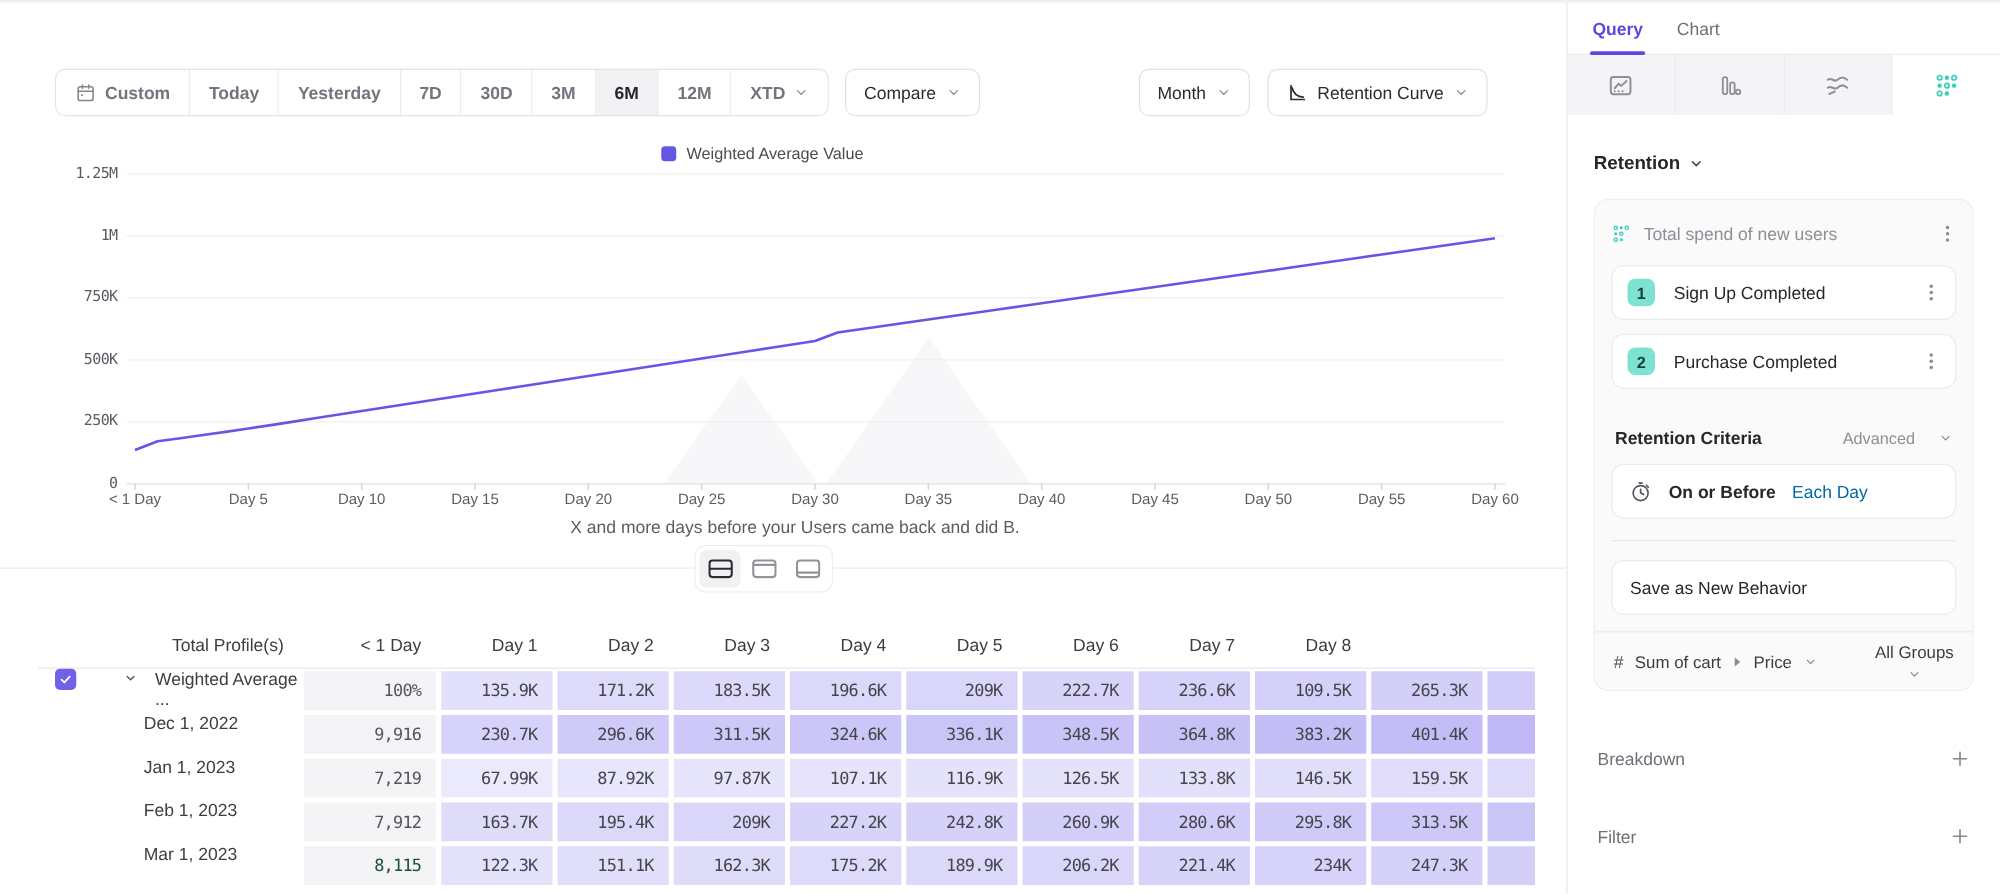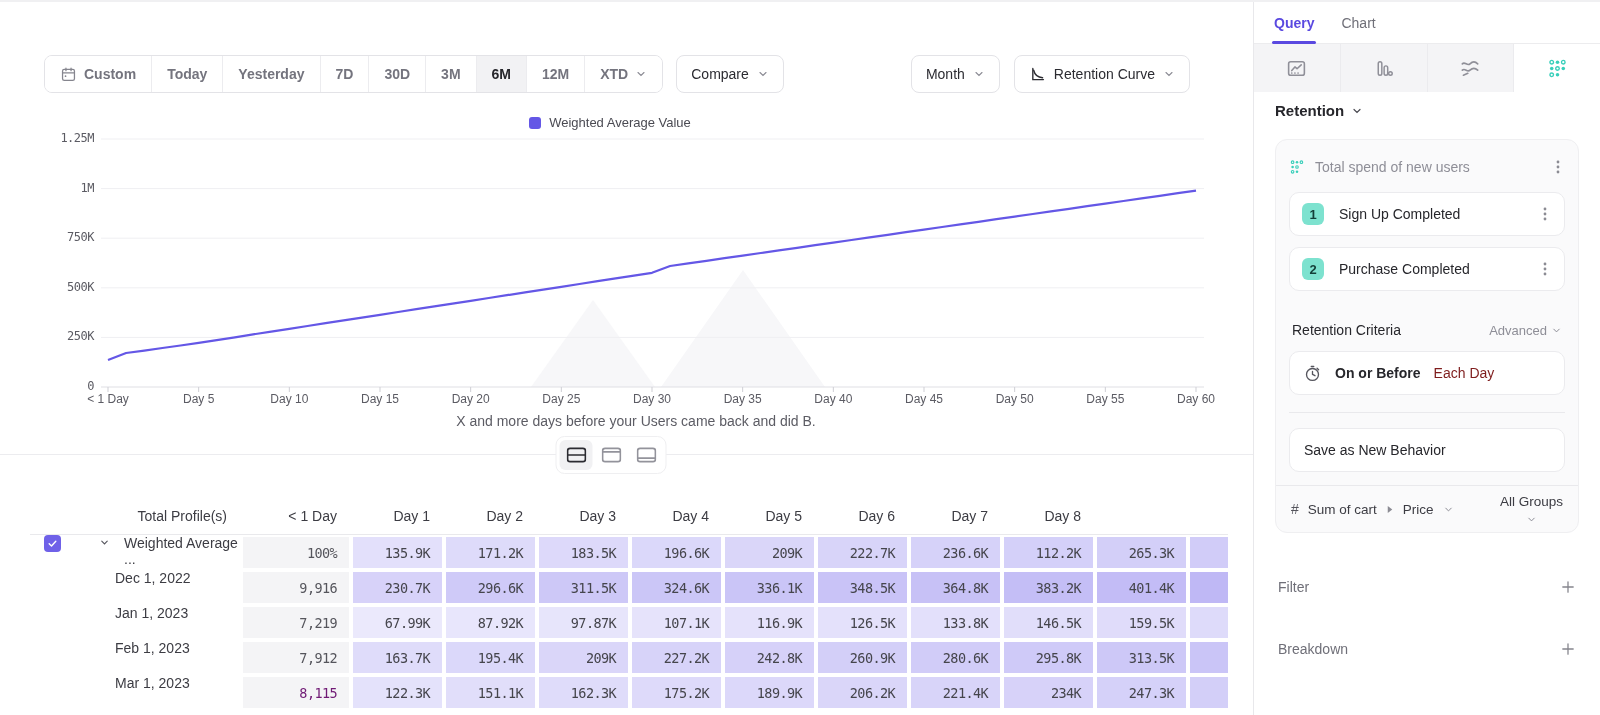--- a/index.html
+++ b/index.html
@@ -67,38 +67,38 @@
   .tab{position:relative;font-size:14px;padding-bottom:12px;color:#6f6f78;cursor:pointer;}
   .tab.active{color:#5a49e0;font-weight:bold;}
   .tab.active:after{content:"";position:absolute;left:-2px;right:-2px;bottom:-1px;height:3px;
                     border-radius:2px;background:#5a49e0;}
   .report-icons{display:flex;height:48px;}
   .ricon{flex:1;display:flex;align-items:center;justify-content:center;background:#f4f4f6;
          border-right:1px solid #ebebee;color:#8f8f98;cursor:pointer;}
   .ricon:last-child{border-right:none;}
   .ricon.active{background:#fff;color:#38cfba;}
   .pcontent{padding:0 21px;}
-  .section-head{display:flex;align-items:center;gap:7px;margin-top:10px;font-size:15px;font-weight:bold;color:#26262b;cursor:pointer;}
+  .section-head{display:flex;align-items:center;gap:7px;margin-top:30px;font-size:15px;font-weight:bold;color:#26262b;cursor:pointer;}
   .qcard{margin-top:20px;background:#fafafb;border:1px solid #efeff1;border-radius:12px;padding:13px 13px 0 13px;}
   .bhead{display:flex;align-items:center;gap:10px;height:28px;color:#8e8e97;font-size:14px;}
   .bhead .dots{margin-left:auto;}
   .dots{color:#8b8b93;display:inline-flex;cursor:pointer;}
   .step{display:flex;align-items:center;gap:15px;height:44px;margin-top:11px;background:#fff;
         border:1px solid #ebebee;border-radius:10px;padding:0 12px;cursor:pointer;}
   .badge{width:22px;height:22px;border-radius:6px;background:#7de2cf;color:#143f38;font-size:13px;
          font-weight:bold;display:flex;align-items:center;justify-content:center;}
   .step .lbl{font-size:14px;color:#26262b;}
   .step .dots{margin-left:auto;}
   .criteria-row{display:flex;align-items:center;margin-top:31px;padding:0 3px;}
-  .criteria-row .title{font-size:14px;font-weight:normal;color:#26262b;}
-  .criteria-row .adv{margin-left:auto;display:flex;align-items:center;gap:4px;font-size:13px;color:#8e8e97;cursor:pointer;}
+  .criteria-row .title{font-size:14px;font-weight:bold;color:#26262b;}
+  .criteria-row .adv{margin-left:auto;display:flex;align-items:center;gap:19px;font-size:13px;color:#8e8e97;cursor:pointer;}
   .cond-box{display:flex;align-items:center;gap:13px;height:44px;margin-top:13px;background:#fff;
             border:1px solid #ebebee;border-radius:10px;padding:0 13px;color:#55555d;cursor:pointer;}
   .cond-box b{font-size:14px;color:#26262b;font-weight:bold;}
-  .cond-box span{font-size:14px;color:#7f1d1d;}
+  .cond-box span{font-size:14px;color:#0369a1;}
   .qdivider{border:none;border-top:1px solid #e9e9ec;margin:17px 0 15px 0;}
   .save-box{display:flex;align-items:center;height:44px;background:#fff;border:1px solid #ebebee;
             border-radius:10px;padding:0 14px;font-size:14px;color:#26262b;cursor:pointer;}
   .card-footer{display:flex;align-items:center;gap:9px;height:47px;margin:13px -13px 0 -13px;
                padding:0 15px;border-top:1px solid #e9e9ec;font-size:13.5px;color:#3c3c43;}
   .card-footer .hash{font-size:14px;color:#55555d;}
   .card-footer .groups{margin-left:auto;display:flex;align-items:center;gap:5px;cursor:pointer;flex-direction:column;}
   .add-row{display:flex;align-items:center;margin-top:46px;padding:0 3px;font-size:14px;color:#6f6f78;}
   .add-row .plus{margin-left:auto;color:#85858d;cursor:pointer;display:inline-flex;}
 </style>
@@ -307,21 +307,21 @@
           <div class="vcell">
             <span class="num-bg" style="background:rgba(104,88,232,0.247)">209K</span>
           </div>
           <div class="vcell">
             <span class="num-bg" style="background:rgba(104,88,232,0.258)">222.7K</span>
           </div>
           <div class="vcell">
             <span class="num-bg" style="background:rgba(104,88,232,0.269)">236.6K</span>
           </div>
           <div class="vcell">
-            <span class="num-bg" style="background:rgba(104,88,232,0.281)">112.2K</span>
+            <span class="num-bg" style="background:rgba(104,88,232,0.281)">109.5K</span>
           </div>
           <div class="vcell">
             <span class="num-bg" style="background:rgba(104,88,232,0.292)">265.3K</span>
           </div>
           <div class="vcell">
             <span class="num-bg" style="background:rgba(104,88,232,0.307)"></span>
           </div>
         </div>
         <div class="trow">
           <div class="dcell">
@@ -435,21 +435,21 @@
           </div>
           <div class="vcell">
             <span class="num-bg" style="background:rgba(104,88,232,0.348)"></span>
           </div>
         </div>
         <div class="trow">
           <div class="dcell">
             <span class="lbl indent">Mar 1, 2023</span>
           </div>
           <div class="vcell">
-            <span class="num-bg" style="background:#f4f4f6;color:#701a75">8,115</span>
+            <span class="num-bg" style="background:#f4f4f6;color:#14532d">8,115</span>
           </div>
           <div class="vcell">
             <span class="num-bg" style="background:rgba(104,88,232,0.178)">122.3K</span>
           </div>
           <div class="vcell">
             <span class="num-bg" style="background:rgba(104,88,232,0.201)">151.1K</span>
           </div>
           <div class="vcell">
             <span class="num-bg" style="background:rgba(104,88,232,0.210)">162.3K</span>
           </div>
@@ -625,30 +625,30 @@
             <span class="chev">
               <svg width="11" height="11" viewBox="0 0 20 20">
                   <path d="M5 7.5 L10 12.5 L15 7.5" fill="none" stroke="currentColor" stroke-width="1.8" stroke-linecap="round"></path>
                 </svg>
             </span>
           </span>
         </div>
       </div>
 
       <div class="add-row">
+        <span>Breakdown</span>
+        <span class="plus">
+          <svg width="16" height="16" viewBox="0 0 20 20">
+              <path d="M10 3.5 V16.5 M3.5 10 H16.5" stroke="currentColor" stroke-width="1.6" stroke-linecap="round"></path>
+            </svg>
+        </span>
+      </div>
+      <div class="add-row">
         <span>Filter</span>
         <span class="plus">
           <svg width="16" height="16" viewBox="0 0 20 20">
               <path d="M10 3.5 V16.5 M3.5 10 H16.5" stroke="currentColor" stroke-width="1.6" stroke-linecap="round"></path>
             </svg>
         </span>
       </div>
-      <div class="add-row">
-        <span>Breakdown</span>
-        <span class="plus">
-          <svg width="16" height="16" viewBox="0 0 20 20">
-              <path d="M10 3.5 V16.5 M3.5 10 H16.5" stroke="currentColor" stroke-width="1.6" stroke-linecap="round"></path>
-            </svg>
-        </span>
-      </div>
     </div>
   </aside>
 </div>
 
 </body></html>

